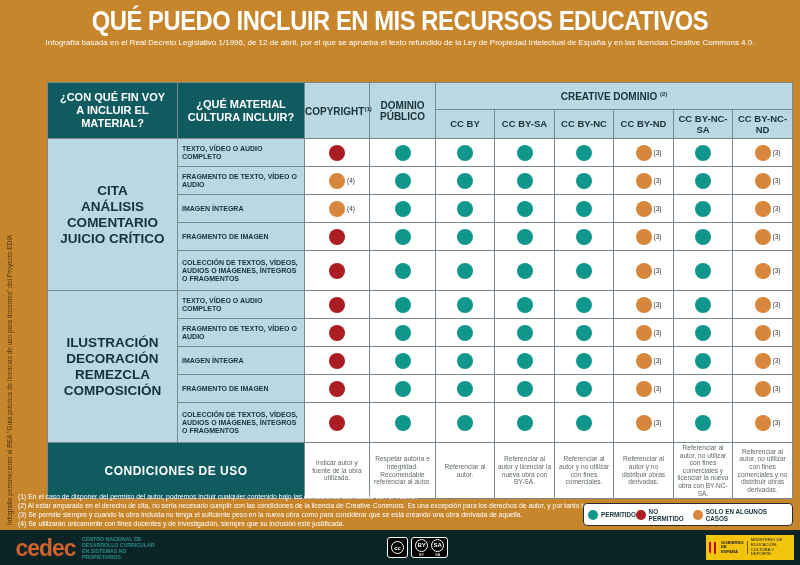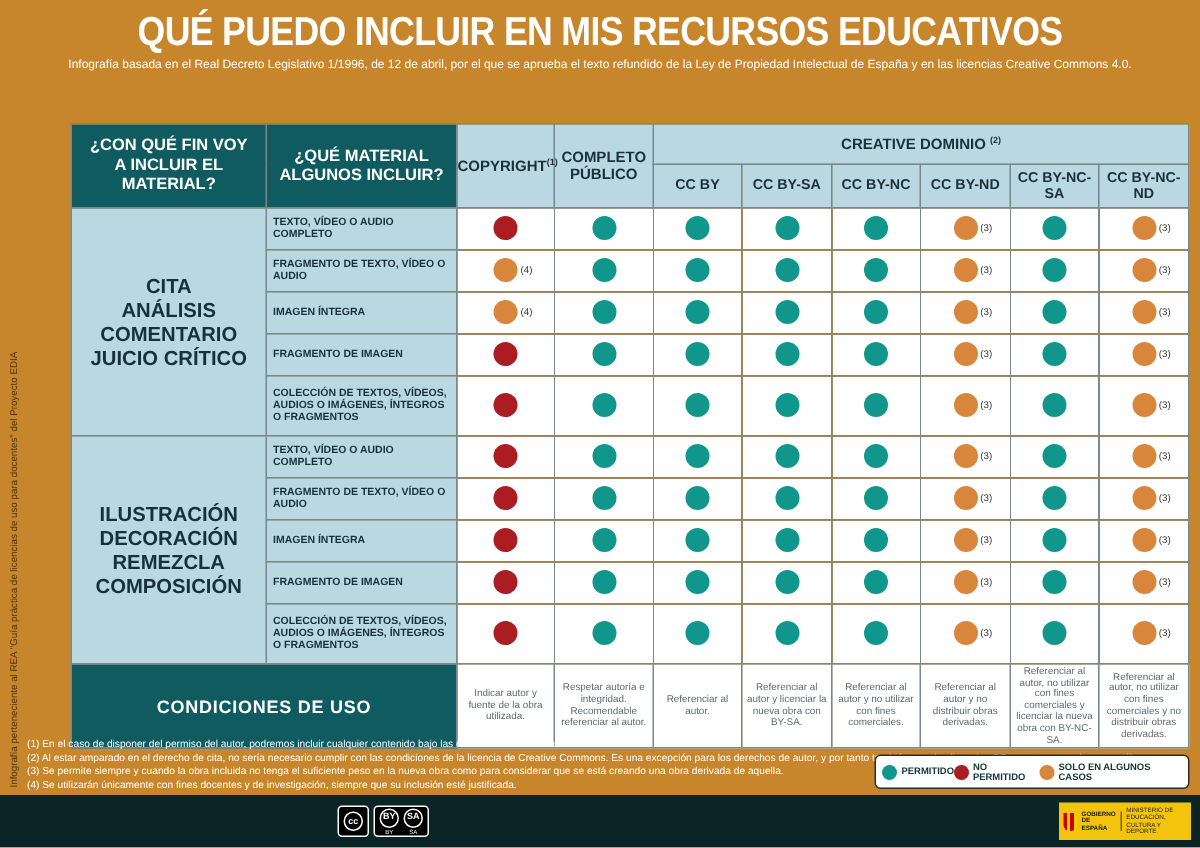--- a/index.html
+++ b/index.html
@@ -100,23 +100,23 @@
         <col style="width:59px">
         <col style="width:60px">
       <col style="width:59px">
         <col style="width:60px">
     </colgroup>
     <thead>
       <tr>
         <th class="q" rowspan="2">¿CON QUÉ FIN VOY
 A INCLUIR EL MATERIAL?</th>
         <th class="q" rowspan="2">¿QUÉ MATERIAL
-ALGUNOS INCLUIR?</th>
+CULTURA INCLUIR?</th>
         <th class="lb" rowspan="2"><span>COPYRIGHT</span><sup>(1)</sup></th>
-        <th class="lb" rowspan="2">COMPLETO
+        <th class="lb" rowspan="2">DOMINIO
 PÚBLICO</th>
         <th class="lb ccgroup" colspan="6"><span>CREATIVE DOMINIO </span><sup>(2)</sup></th>
       </tr>
       <tr>
         <th class="lb ccsub">CC BY</th>
         <th class="lb ccsub">CC BY-SA</th>
         <th class="lb ccsub">CC BY-NC</th>
         <th class="lb ccsub">CC BY-ND</th>
         <th class="lb ccsub">CC BY-NC-SA</th>
         <th class="lb ccsub">CC BY-NC-ND</th>
@@ -271,20 +271,24 @@
         <span class="legend-dot" style="background: rgb(171, 29, 34);"></span>
         <span class="legend-label">NO PERMITIDO</span>
       </div>
       <div class="legend-item">
         <span class="legend-dot" style="background: rgb(216, 134, 59);"></span>
         <span class="legend-label">SOLO EN ALGUNOS CASOS</span>
       </div>
     </div>
 
   <div class="footer">
+    <div class="cedec-wrap">
+      <div class="cedec-word">cedec</div>
+      <div class="cedec-tag">CENTRO NACIONAL DE DESARROLLO CURRICULAR EN SISTEMAS NO PROPIETARIOS</div>
+    </div>
     <div class="cc-badges">
       <div class="cc-box">
         <div class="cc-circ">cc</div>
       </div>
       <div class="cc-box">
         <div class="cc-col">
           <div class="cc-circ">BY</div>
           <div class="cc-lbl">BY</div>
         </div>
         <div class="cc-col">

